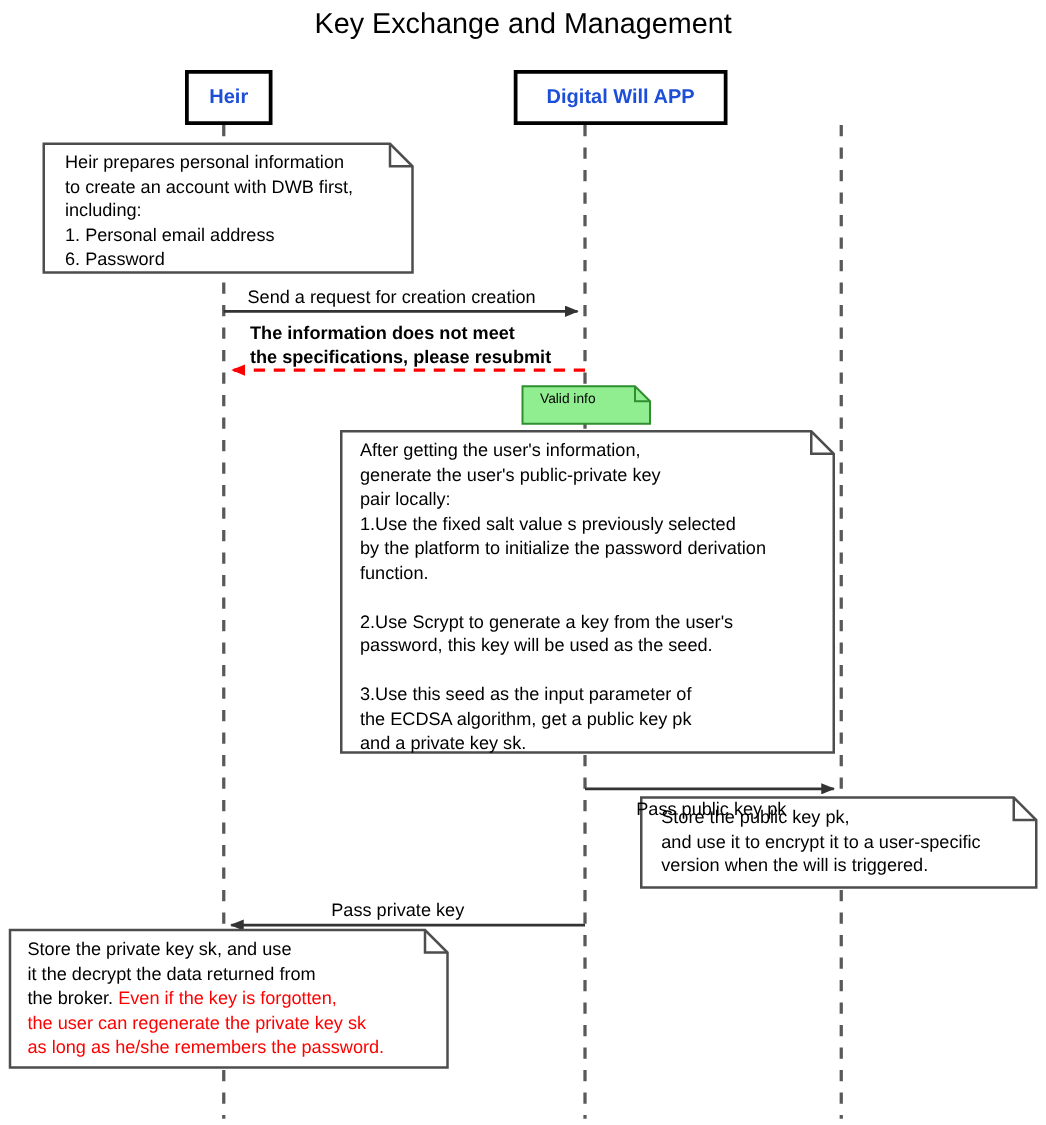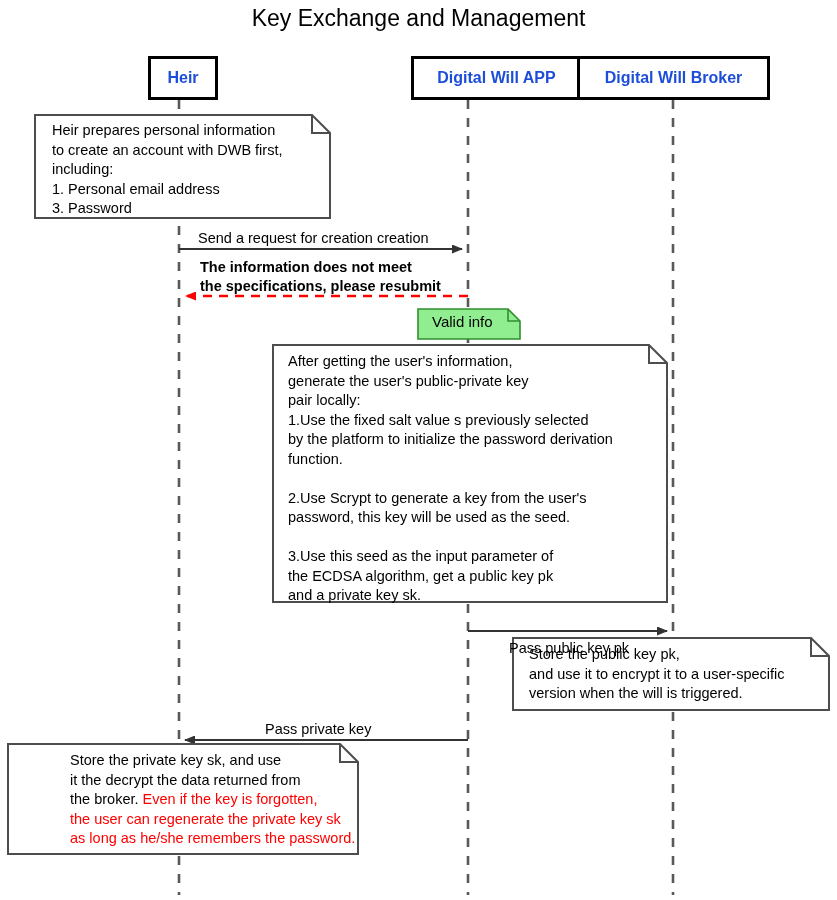--- a/index.html
+++ b/index.html
@@ -62,21 +62,21 @@
     font-size: 14.5px;
     line-height: 19.5px;
     color: #000;
     white-space: pre-wrap;
   }
   .note-text .red {
     color: #ff0000;
   }
   .valid-label {
     position: absolute;
-    font-size: 15px;
+    font-size: 11px;
     color: #000;
     white-space: pre;
   }
 </style>
 </head>
 <body>
 
 <div id="diagram-root">
 
   <div class="title">Key Exchange and Management</div>
@@ -140,27 +140,26 @@
     <g>
       <path d="M8,744 L340,744 L358,762 L358,854 L8,854 Z" fill="#ffffff" stroke="#4d4d4d" stroke-width="2"></path>
       <path d="M340,744 L340,762 L358,762" fill="none" stroke="#4d4d4d" stroke-width="2"></path>
     </g>
   </svg>
 
   <div class="participant" style="left:148px; top:56px; width:70px; height:44px;">Heir</div>
 
   <div class="participant" style="left:383px; top:56px; width:171px; height:44px;margin-left:28px;">Digital Will APP</div>
 
-  <div class="participant" style="left:577px; top:56px; width:193px; height:44px;">Digital Will Broker</div>
 
   <div class="note-text" style="left:52px; top:121px; width:275px;">Heir prepares personal information
 to create an account with DWB first,
 including:
 1. Personal email address
-3. Password</div>
+6. Password</div>
 
   <div class="valid-label" style="left:432px; top:313px;">Valid info</div>
 
   <div class="note-text" style="left:288px; top:352px; width:375px;">After getting the user's information,
 generate the user's public-private key
 pair locally:
 1.Use the fixed salt value s previously selected
 by the platform to initialize the password derivation
 function.
 
@@ -168,21 +167,21 @@
 password, this key will be used as the seed.
 
 3.Use this seed as the input parameter of
 the ECDSA algorithm, get a public key pk
 and a private key sk.</div>
 
   <div class="note-text" style="left:529px; top:645px; width:295px;">Store the public key pk,
 and use it to encrypt it to a user-specific
 version when the will is triggered.</div>
 
-  <div class="note-text" style="left:22px; top:751px; width:330px;margin-left:48px;"><span>Store the private key sk, and use
+  <div class="note-text" style="left:22px; top:751px; width:330px;"><span>Store the private key sk, and use
 it the decrypt the data returned from
 the broker. </span><span class="red">Even if the key is forgotten,
 the user can regenerate the private key sk
 as long as he/she remembers the password.</span></div>
 
   <div class="msg-label" style="left:198px; top:229px;">Send a request for creation creation</div>
 
   <div class="msg-label" style="left:200px; top:258px;font-weight:bold;">The information does not meet
 the specifications, please resubmit</div>
 

